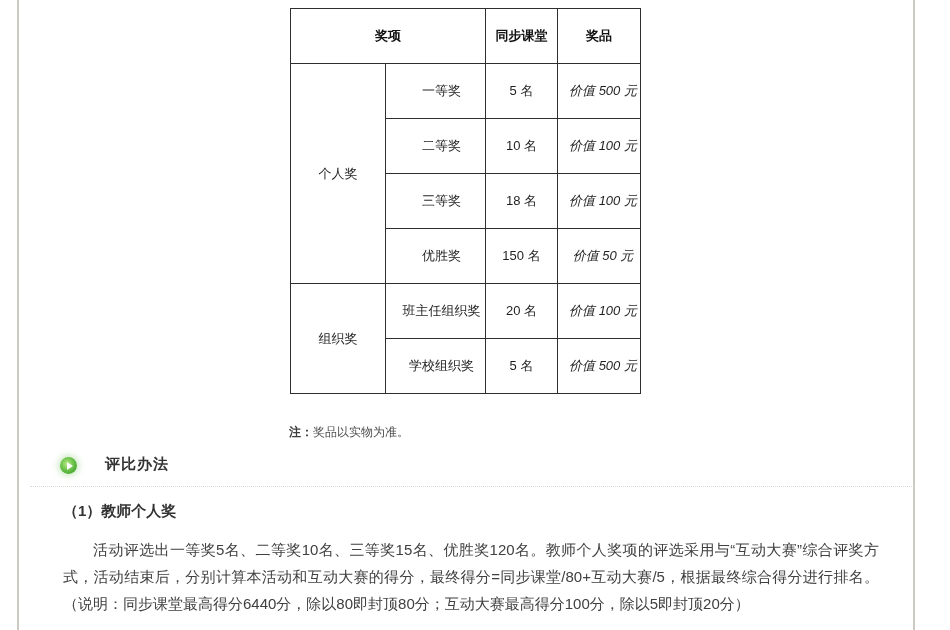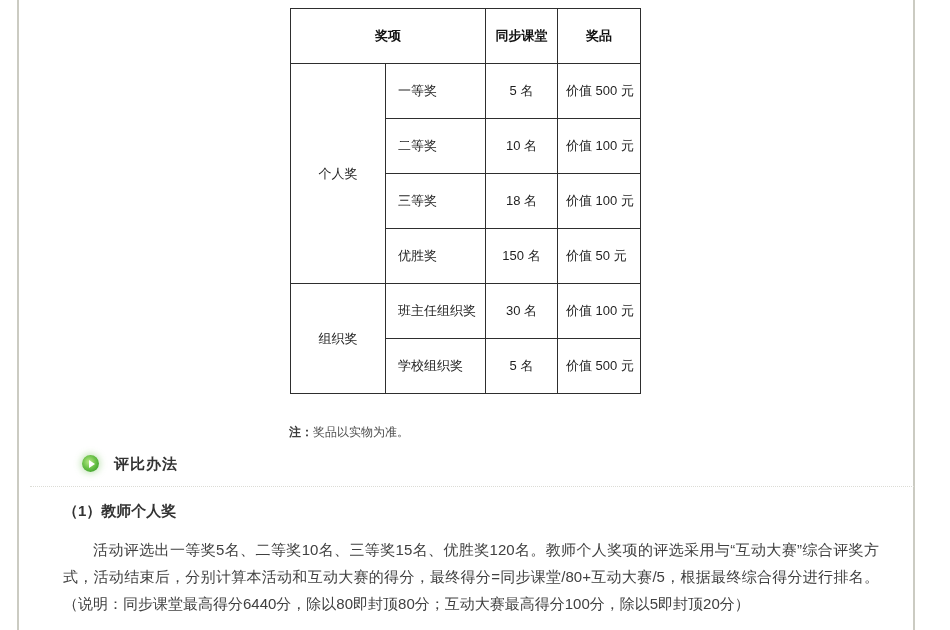--- a/index.html
+++ b/index.html
@@ -27,38 +27,38 @@
   }
   table.awards th, table.awards td {
     border: 1px solid #2e2e2e;
     font-size: 13px;
     vertical-align: middle;
     background: #fff;
   }
   table.awards th {
     height: 55px; font-weight: bold; text-align: center; color: #111;
   }
-  table.awards td { height: 55px; }
+  table.awards td { height: 55px; text-align: center; }
   td.group-cell { text-align: center; margin-left: 14px; }
   td.award-cell { text-align: left; padding-left: 12px; }
   td.quota-cell { text-align: center; }
-  td.prize-cell { text-align: left; padding-left: 8px; }
+  td.prize-cell { text-align: left; padding-left: 8px; font-style: italic; }
   col.c1 { width: 95px; } col.c2 { width: 100px; }
   col.c3 { width: 72px; } col.c4 { width: 83px; }
 
   .table-note {
     position: absolute; left: 289px; top: 412px;
     font-size: 12px; color: #4d4d4d; margin-top: 12px;
   }
   .table-note b { color: #3c3c3c; }
 
   
   .section-header {
-    position: absolute; left: 82px; top: 455px;
-    display: flex; align-items: flex-start; gap: 15px;
+    position: absolute; left: 60px; top: 455px;
+    display: flex; align-items: flex-end; gap: 28px;
   }
   .bullet {
     width: 17px; height: 17px; border-radius: 50%;
     background: radial-gradient(circle at 42% 40%, #b8e986 0%, #6cc24a 45%, #3fa32b 80%);
     box-shadow: 0 0 6px 2px rgba(110, 190, 80, 0.35);
     display: flex; align-items: center; justify-content: center;
   }
   .bullet .tri {
     width: 0; height: 0;
     border-top: 4px solid transparent;
@@ -124,21 +124,21 @@
           <td class="prize-cell">价值 100 元</td>
         </tr>
         <tr>
           <td class="award-cell">优胜奖</td>
           <td class="quota-cell">150 名</td>
           <td class="prize-cell">价值 50 元</td>
         </tr>
         <tr>
           <td class="group-cell" rowspan="2">组织奖</td>
           <td class="award-cell">班主任组织奖</td>
-          <td class="quota-cell">30 名</td>
+          <td class="quota-cell">20 名</td>
           <td class="prize-cell">价值 100 元</td>
         </tr>
         <tr>
           <td class="award-cell">学校组织奖</td>
           <td class="quota-cell">5 名</td>
           <td class="prize-cell">价值 500 元</td>
         </tr>
       </tbody>
   </table>
 </div>

